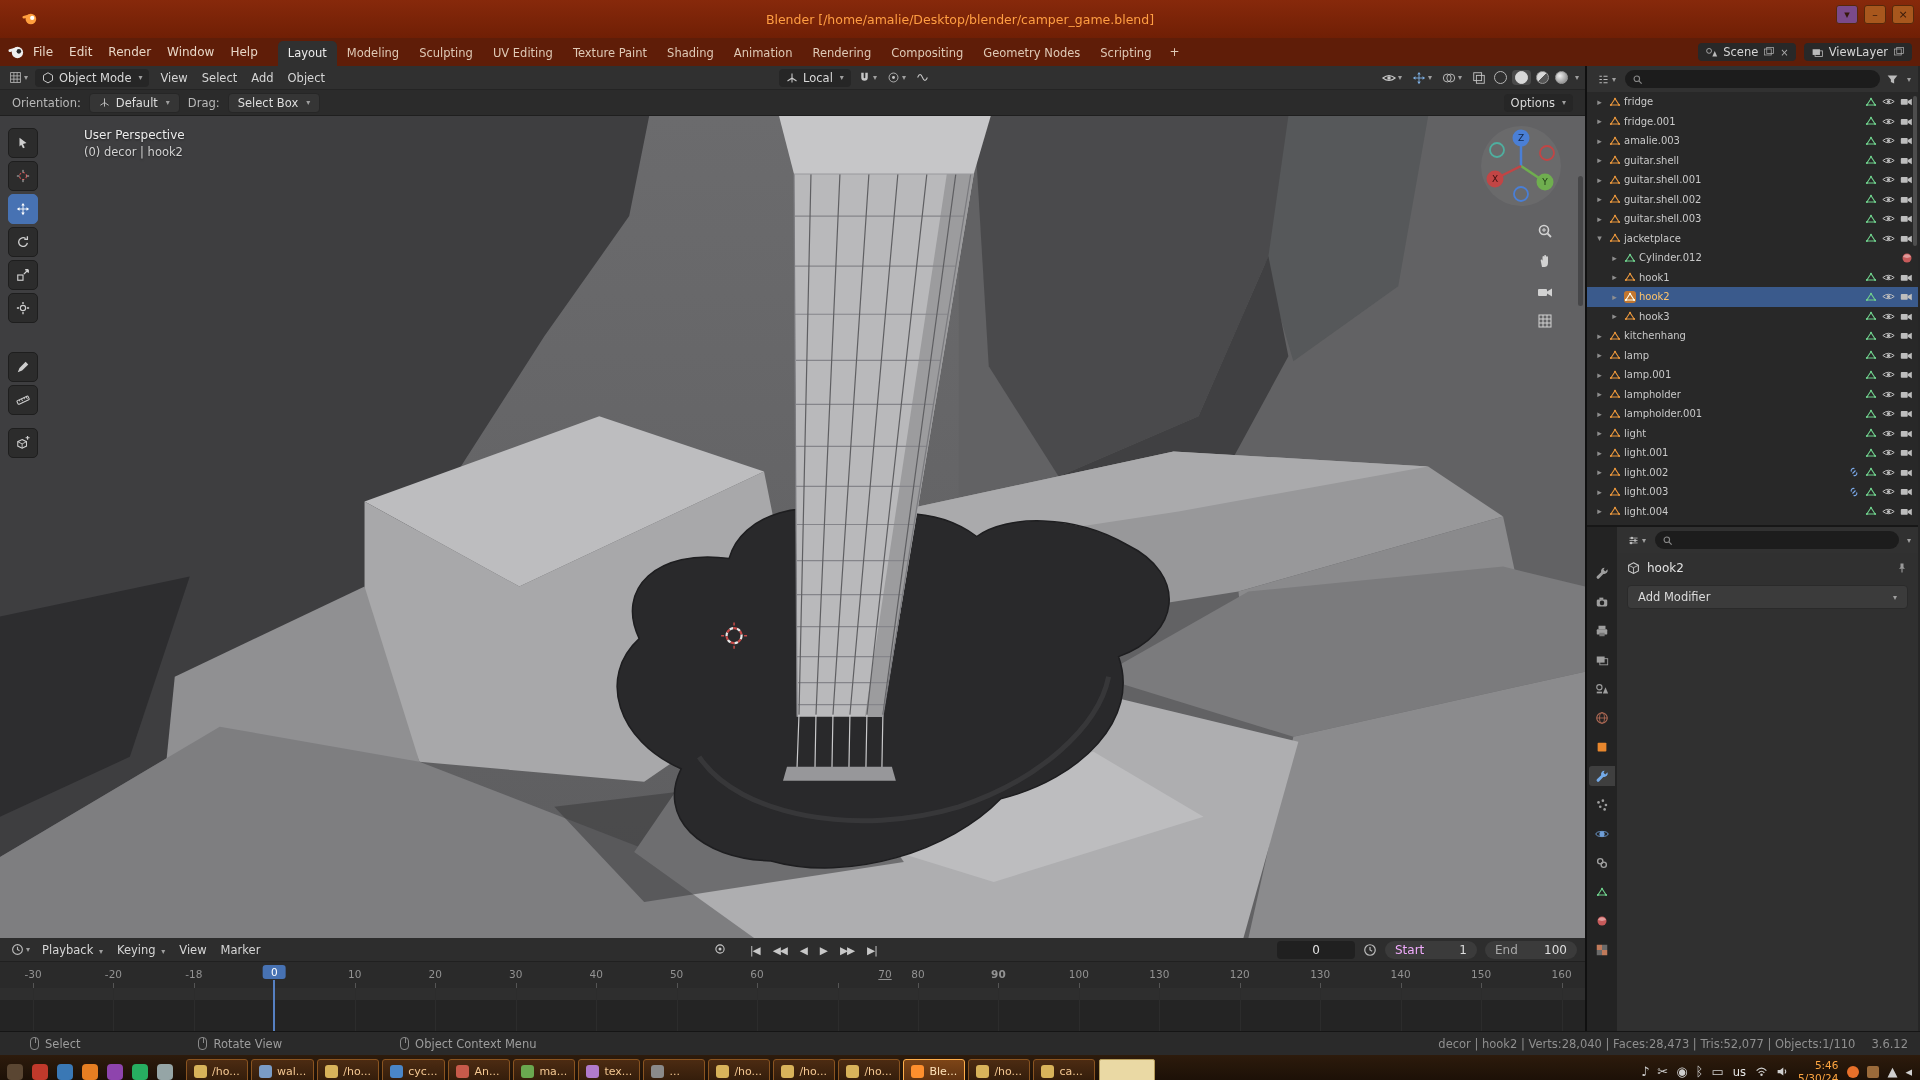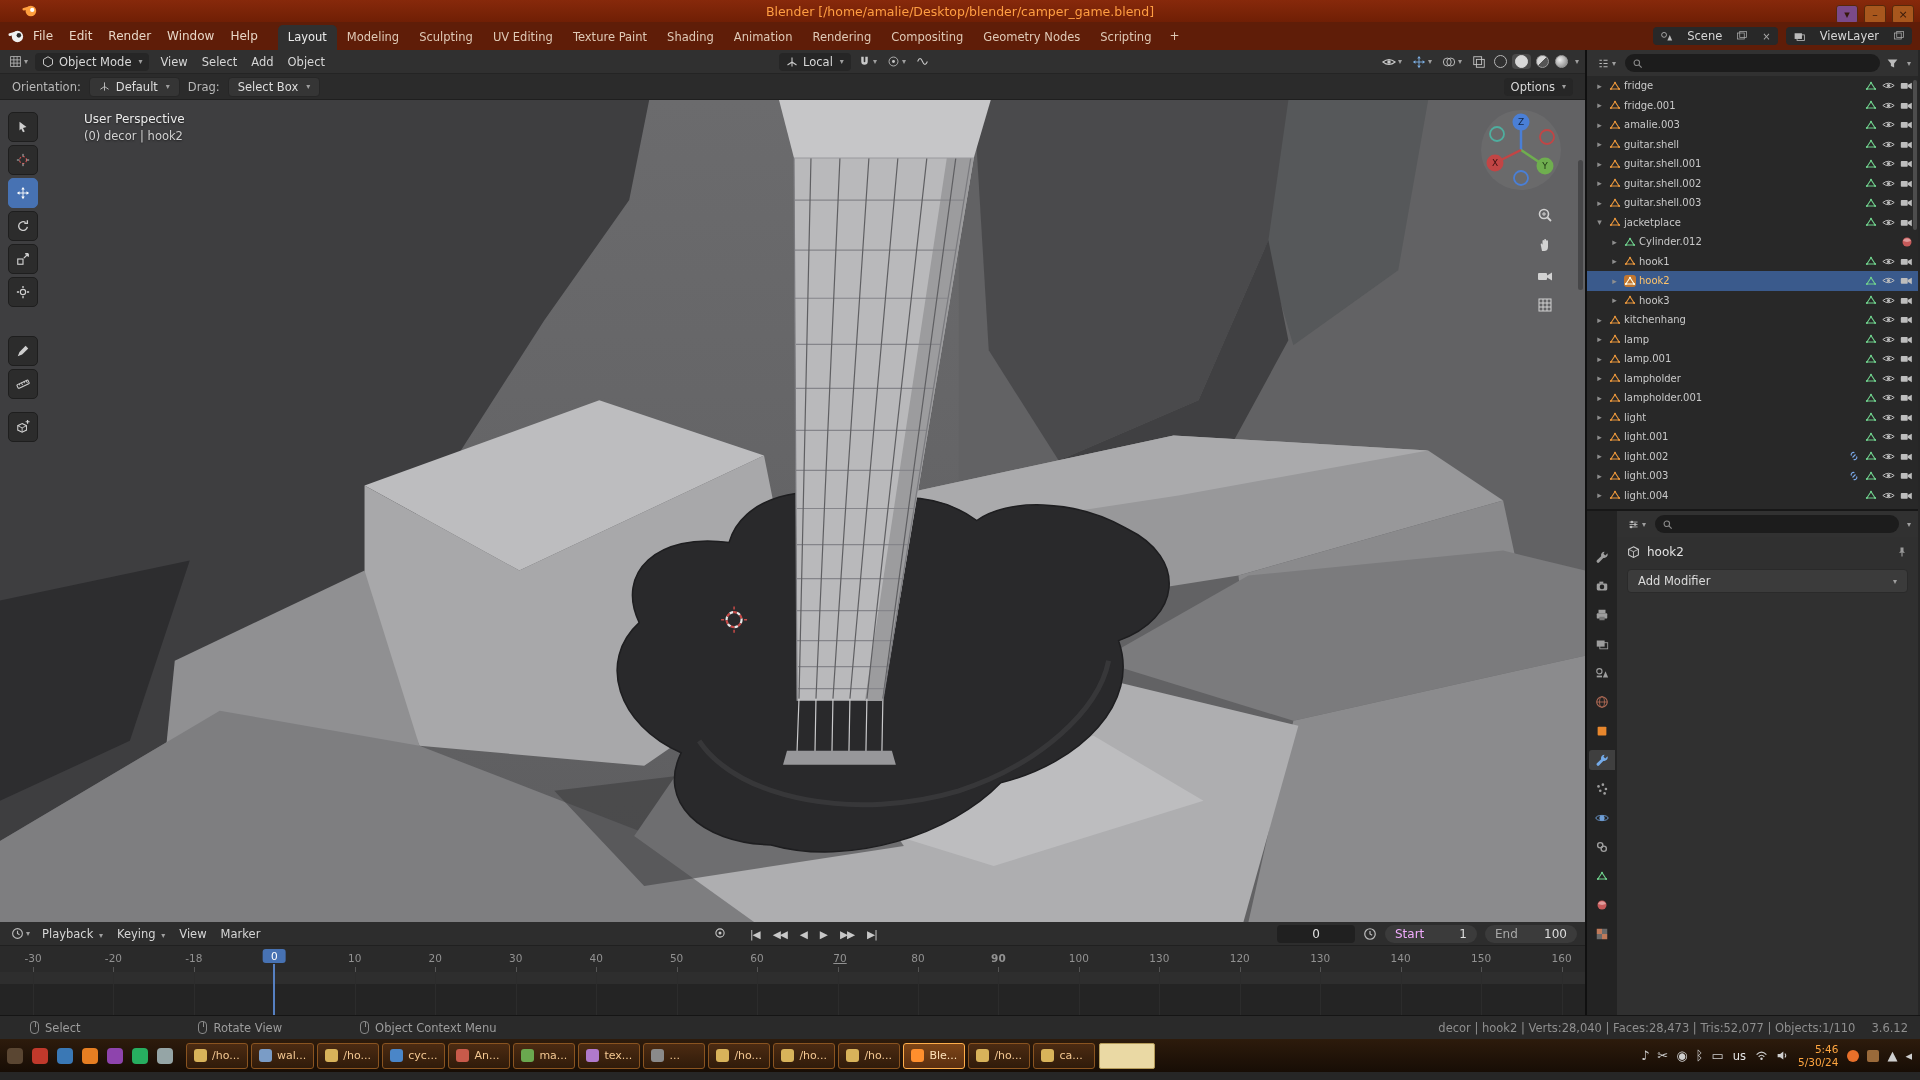--- a/index.html
+++ b/index.html
@@ -1,35 +1,35 @@
 <!DOCTYPE html>
 <html><head>
 <meta charset="utf-8">
 <style>
 *{margin:0;padding:0;box-sizing:border-box;font-family:"DejaVu Sans",sans-serif;}
 html,body{width:1920px;height:1080px;overflow:hidden;background:#000;}
 #root{position:relative;width:1920px;height:1080px;font-size:12px;color:#cfcfcf;background:#262626;}
 .ic svg{display:block;}
 .car{font-size:8px;color:#9f9f9f;margin-left:2px;}
 
-.titlebar{height:22px;background:linear-gradient(#87290b,#701f05);display:flex;align-items:center;position:relative;padding:0 22px;}
+.titlebar{height:38px;background:linear-gradient(#87290b,#701f05);display:flex;align-items:center;position:relative;padding:0 22px;}
 .title-text{position:absolute;left:0;right:0;text-align:center;color:#ff9e43;font-size:12.5px;}
 .winbtns{position:absolute;right:6px;top:5px;display:flex;gap:6px;}
 .winbtn{width:22px;height:19px;background:#a8571d;border:1px solid #57280a;border-radius:3px;color:#35180a;font-size:11px;display:flex;align-items:center;justify-content:center;}
 .winbtn.purple{background:#7a4a8a;}
 
 .menubar{height:28px;background:#5f1d08;display:flex;align-items:center;padding:0 8px;position:relative;}
 .menus{display:flex;}
 .menu-item{padding:4px 8px;color:#e8d6c6;font-size:12px;}
 .tabs{display:flex;margin-left:12px;height:28px;align-items:flex-end;}
 .tab{padding:5px 10px 6px;color:#dfc9b6;font-size:11.5px;border-radius:5px 5px 0 0;}
 .tab.active{background:#303030;color:#ececec;}
 .addtab{color:#dfc9b6;padding:5px 8px 6px;}
 .mb-right{margin-left:auto;display:flex;align-items:center;gap:8px;}
-.selector{display:flex;align-items:center;gap:14px;background:#282828;border-radius:4px;padding:2px 7px;color:#d6d6d6;font-size:11.5px;text-align:right;}
+.selector{display:flex;align-items:center;gap:5px;background:#282828;border-radius:4px;padding:2px 7px;color:#d6d6d6;font-size:11.5px;text-align:right;}
 .selector .x{color:#aaa;font-size:10px;}
 
 .main{display:flex;height:965px;}
 .left-col{width:1587px;display:flex;flex-direction:column;border-right:2px solid #101010;}
 .vp-header{height:24px;background:#303030;display:flex;align-items:center;padding:0 6px;gap:4px;border-bottom:1px solid #242424;}
 .hmenu{padding:2px 7px;color:#d6d6d6;font-size:11.5px;}
 .wbtn{background:#262626;border-radius:4px;padding:2px 7px;display:flex;align-items:center;gap:5px;color:#d9d9d9;font-size:11.5px;}
 .spacer{flex:1;}
 .icbtn{display:flex;align-items:center;padding:1px 3px;color:#c5c5c5;}
 .shd{width:13px;height:13px;border-radius:50%;border:1.5px solid #b5b5b5;margin:0 1px;}
@@ -556,21 +556,21 @@
             <span class="tick" style="left: 435.25px;">20</span>
             <span class="tickmark" style="left: 435.25px;"></span>
             <span class="tick" style="left: 515.7px;">30</span>
             <span class="tickmark" style="left: 515.7px;"></span>
             <span class="tick" style="left: 596.15px;">40</span>
             <span class="tickmark" style="left: 596.15px;"></span>
             <span class="tick" style="left: 676.6px;">50</span>
             <span class="tickmark" style="left: 676.6px;"></span>
             <span class="tick" style="left: 757.05px;">60</span>
             <span class="tickmark" style="left: 757.05px;"></span>
-            <span class="tick" style="left: 840px; text-decoration: underline;">70</span>
+            <span class="tick" style="left: 885px; text-decoration: underline;">70</span>
             <span class="tickmark" style="left: 837.5px;"></span>
             <span class="tick" style="left: 917.95px;">80</span>
             <span class="tickmark" style="left: 917.95px;"></span>
             <span class="tick" style="left: 998.4px; font-weight: bold;">90</span>
             <span class="tickmark" style="left: 998.4px;"></span>
             <span class="tick" style="left: 1078.85px;">100</span>
             <span class="tickmark" style="left: 1078.85px;"></span>
             <span class="tick" style="left: 1159.3px;">130</span>
             <span class="tickmark" style="left: 1159.3px;"></span>
             <span class="tick" style="left: 1239.75px;">120</span>
@@ -1585,21 +1585,21 @@
   <div class="statusbar">
     <div style="display:flex;gap:0;align-items:center;">
         <div class="hint">
           <span class="mouse"></span>
           <span>Select</span>
         </div>
         <div class="hint" style="margin-left: 118px;">
           <span class="mouse"></span>
           <span>Rotate View</span>
         </div>
-        <div class="hint" style="margin-left: 78px;">
+        <div class="hint" style="margin-left: 118px;">
           <span class="mouse"></span>
           <span>Object Context Menu</span>
         </div>
       </div>
     <span class="stats">decor | hook2 | Verts:28,040 | Faces:28,473 | Tris:52,077 | Objects:1/110</span>
     <span class="version">3.6.12</span>
   </div>
 
   <div class="taskbar">
     <div style="display:flex;gap:3px;">

